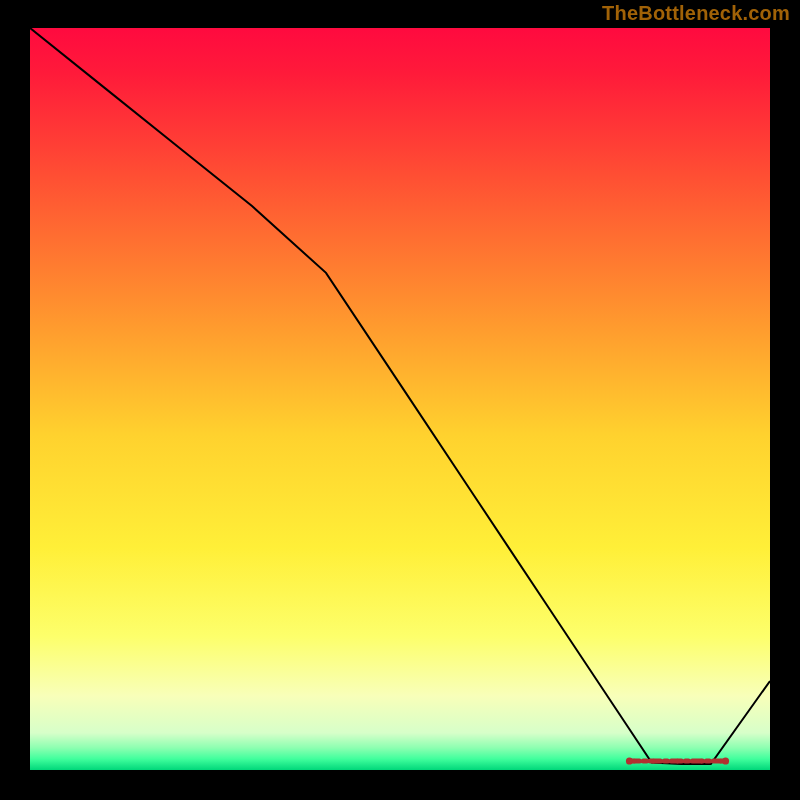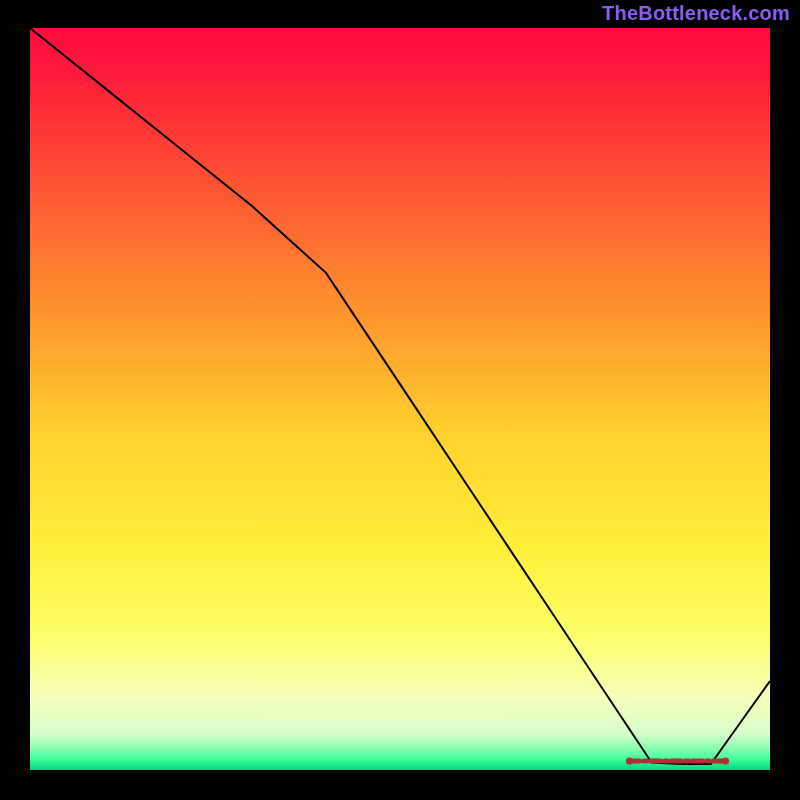--- a/index.html
+++ b/index.html
@@ -7,21 +7,21 @@
   .outer {
     position: relative;
     width: 800px;
     height: 800px;
     background: #000;
   }
   .attribution {
     position: absolute;
     top: 2px;
     right: 10px;
-    color: #8b5cf6;
+    color: #a16207;
     font-family: Arial, Helvetica, sans-serif;
     font-size: 20px;
     font-weight: bold;
     letter-spacing: 0.2px;
   }
   .plot-frame {
     position: absolute;
     left: 30px;
     top: 28px;
     width: 740px;

